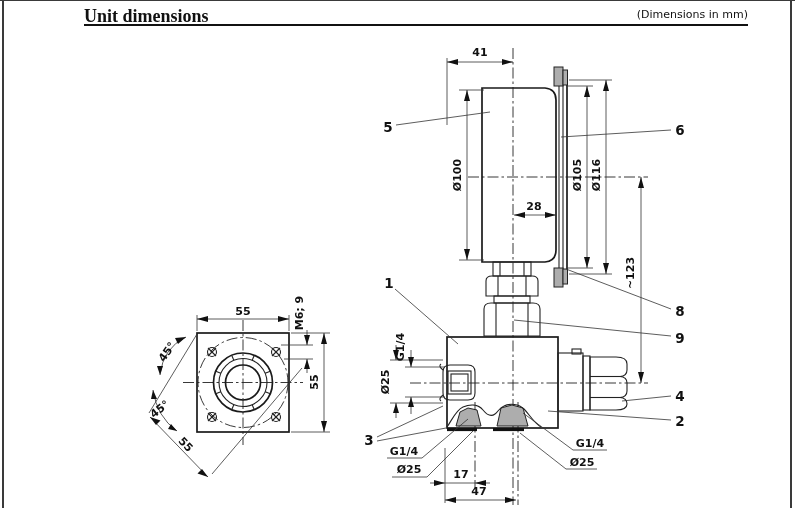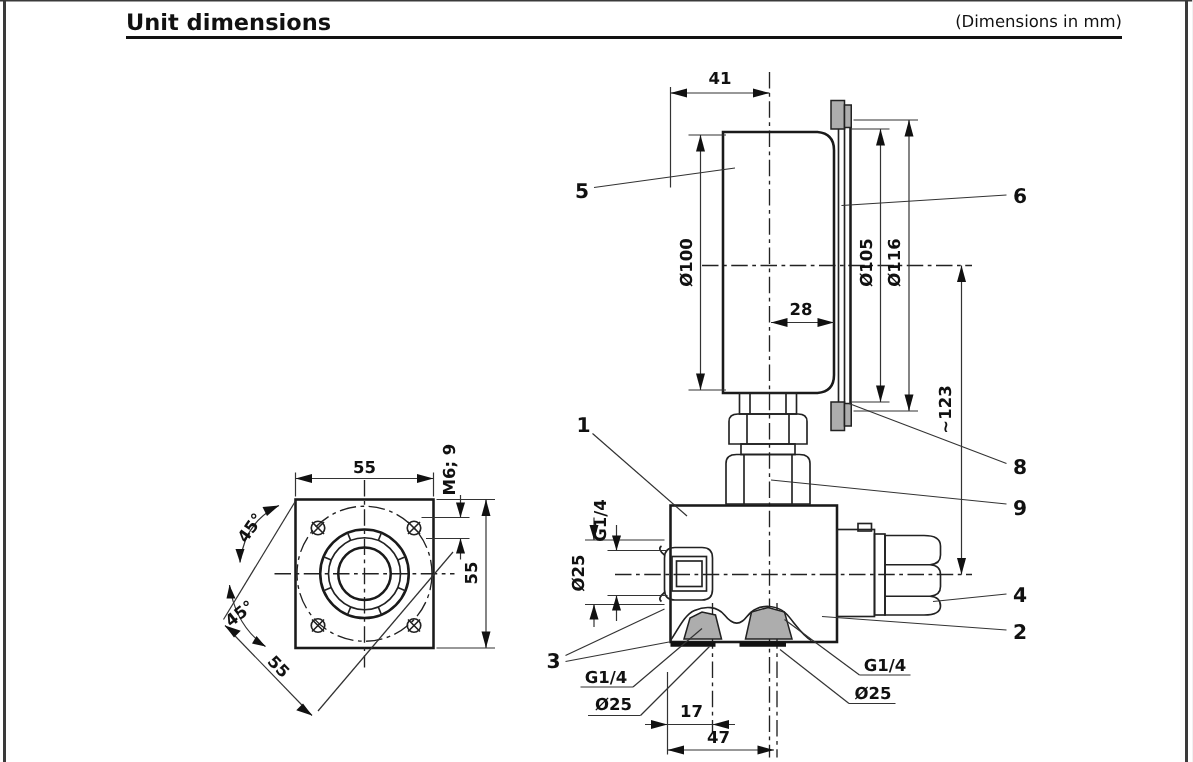--- a/index.html
+++ b/index.html
@@ -1,18 +1,18 @@
 <!DOCTYPE html>
 <html><head>
 <meta charset="utf-8">
 <style>
   html,body{margin:0;padding:0;background:#e8e8e8;}
   .page{position:relative;width:795px;height:508px;background:#ffffff;overflow:hidden;
         font-family:"DejaVu Sans","Liberation Sans",sans-serif;}
-  .hdr-title{position:absolute;left:84px;top:6px;font-size:15px;font-weight:bold;color:#111;}
+  .hdr-title{position:absolute;left:84px;top:6px;font-size:18px;font-weight:bold;color:#111;font-family:Liberation Serif, serif;}
   .hdr-note{position:absolute;right:47px;top:8px;font-size:11px;color:#111;margin-left:31px;}
   .hdr-rule{position:absolute;left:84px;top:24px;width:664px;height:2px;background:#111;}
   .b-left{position:absolute;left:2px;top:0;width:2px;height:508px;background:#3a3a3a;}
   .b-right{position:absolute;left:790px;top:0;width:2px;height:508px;background:#3a3a3a;}
   .b-top{position:absolute;left:0;top:0;width:795px;height:1px;background:#3a3a3a;}
   svg{position:absolute;left:0;top:0;}
   svg .ln{stroke:#222;stroke-width:1.1;fill:none;}
   svg .thick{stroke:#1a1a1a;stroke-width:1.7;fill:none;}
   svg .cl{stroke:#222;stroke-width:0.9;fill:none;stroke-dasharray:11 3 2.5 3;}
   svg .thin{stroke:#333;stroke-width:0.8;fill:none;}

